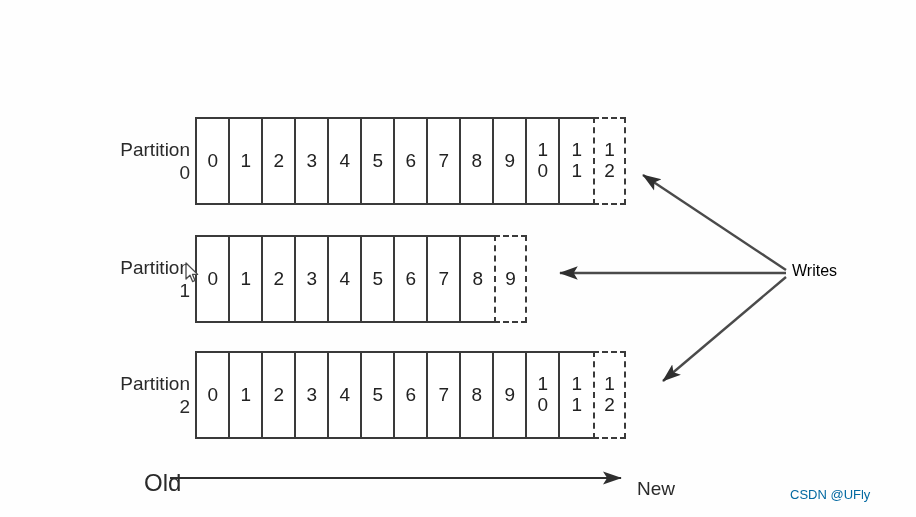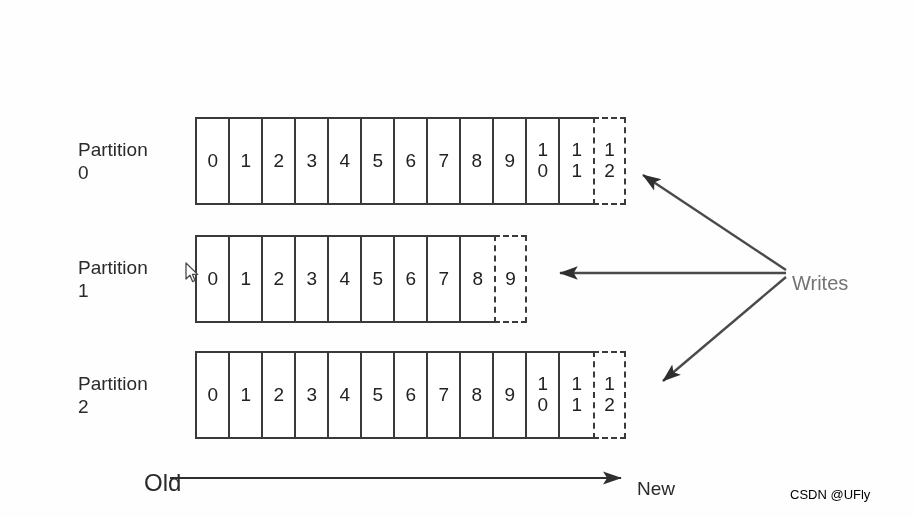--- a/index.html
+++ b/index.html
@@ -39,21 +39,21 @@
     height: 88px;
   }
   .row-label {
     position: absolute;
     left: 0;
     top: 0;
     width: 112px;
     height: 88px;
     display: flex;
     flex-direction: column;
-    align-items: flex-start;
+    align-items: flex-end;
     justify-content: center;
     font-size: 19px;
     color: #2a2a2a;
     line-height: 1.22;
     text-align: center;
   }
   .cells {
     position: absolute;
     top: 0;
     height: 88px;
@@ -115,23 +115,23 @@
     top: 0;
     width: 916px;
     height: 517px;
     pointer-events: none;
   }
 
   
   #writes-label {
     position: absolute;
     left: 792px;
-    top: 272px;
-    font-size: 20px;
-    color: #737373;
+    top: 262px;
+    font-size: 16px;
+    color: #000000;
     white-space: nowrap;
   }
 
   
   #old-label {
     position: absolute;
     left: 121px;
     top: 469px;
     font-size: 24px;
     color: #2a2a2a;
@@ -145,21 +145,21 @@
     color: #2a2a2a;
     margin-top: 9px;
   }
 
   
   #watermark {
     position: absolute;
     left: 790px;
     top: 487px;
     font-size: 13px;
-    color: #000000;
+    color: #0369a1;
     white-space: nowrap;
   }
 
   
   #cursor {
     position: absolute;
     left: 185px;
     top: 262px;
     width: 16px;
     height: 22px;

